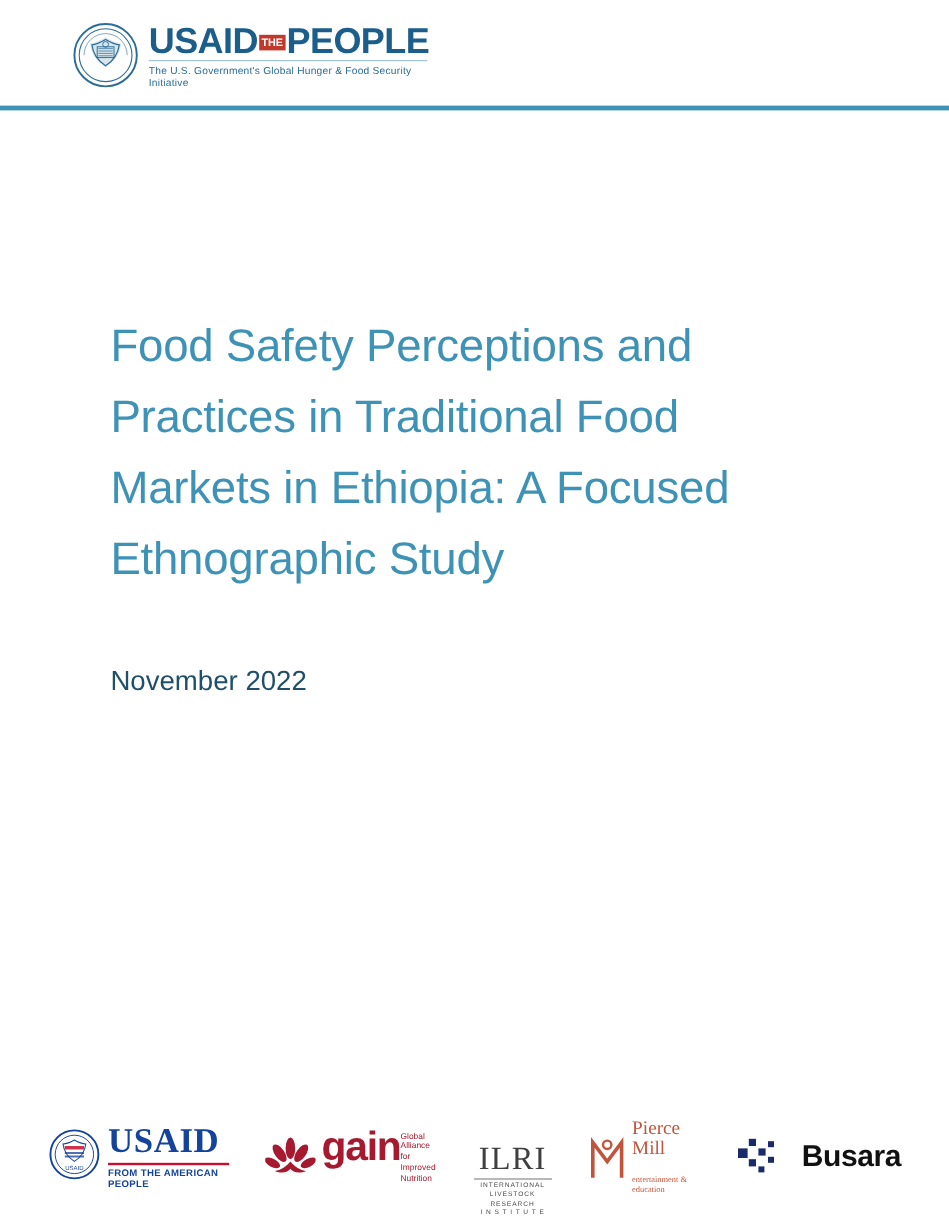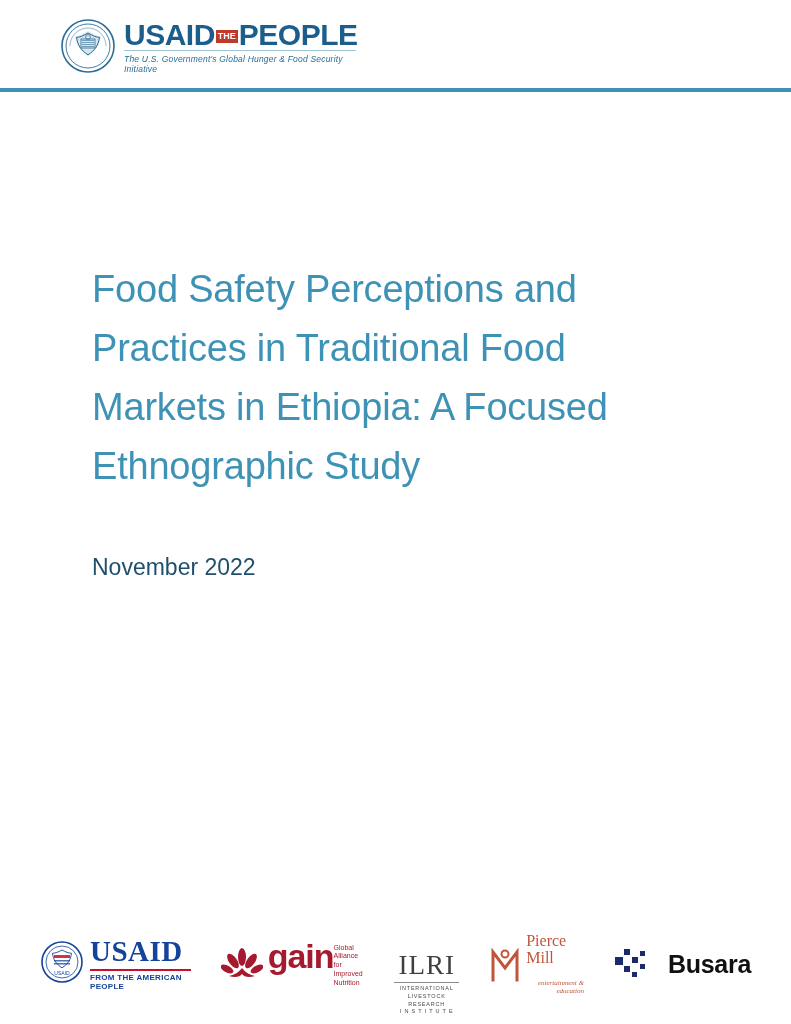--- a/index.html
+++ b/index.html
@@ -65,21 +65,20 @@
   }
   .ff-wordmark .future { color: #1b5e8c; }
   .ff-tagline {
     font-size: 8.5px;
     color: #2b6d96;
     margin-top: 0;
     letter-spacing: 0.2px;
     border-top: 1px solid #9fc3d8;
     padding-top: 3px;
     width: 232px;
-    font-style: italic;
   }
   .header-rule {
     position: absolute;
     left: 0;
     right: 0;
     top: 88px;
     height: 4px;
     background: #3e92b5;
   }
 
@@ -202,25 +201,23 @@
   .pm-mark { width: 32px; height: 36px; }
   .pm-text { display: flex; flex-direction: column; }
   .pm-word {
     font-family: "Liberation Serif", serif;
     font-size: 16px;
     color: #c0553c;
     line-height: 1.05;
   }
   .pm-sub {
     font-family: "Liberation Serif", serif;
-    font-style: italic;
     font-size: 7px;
     color: #c0553c;
     margin-top: 13px;
-    text-align: right;
   }
 
   
   .busara { gap: 20px; }
   .busara-mark { width: 34px; height: 32px; }
   .busara-word {
     font-family: "Liberation Sans", sans-serif;
     font-weight: bold;
     font-size: 25px;
     color: #111111;

